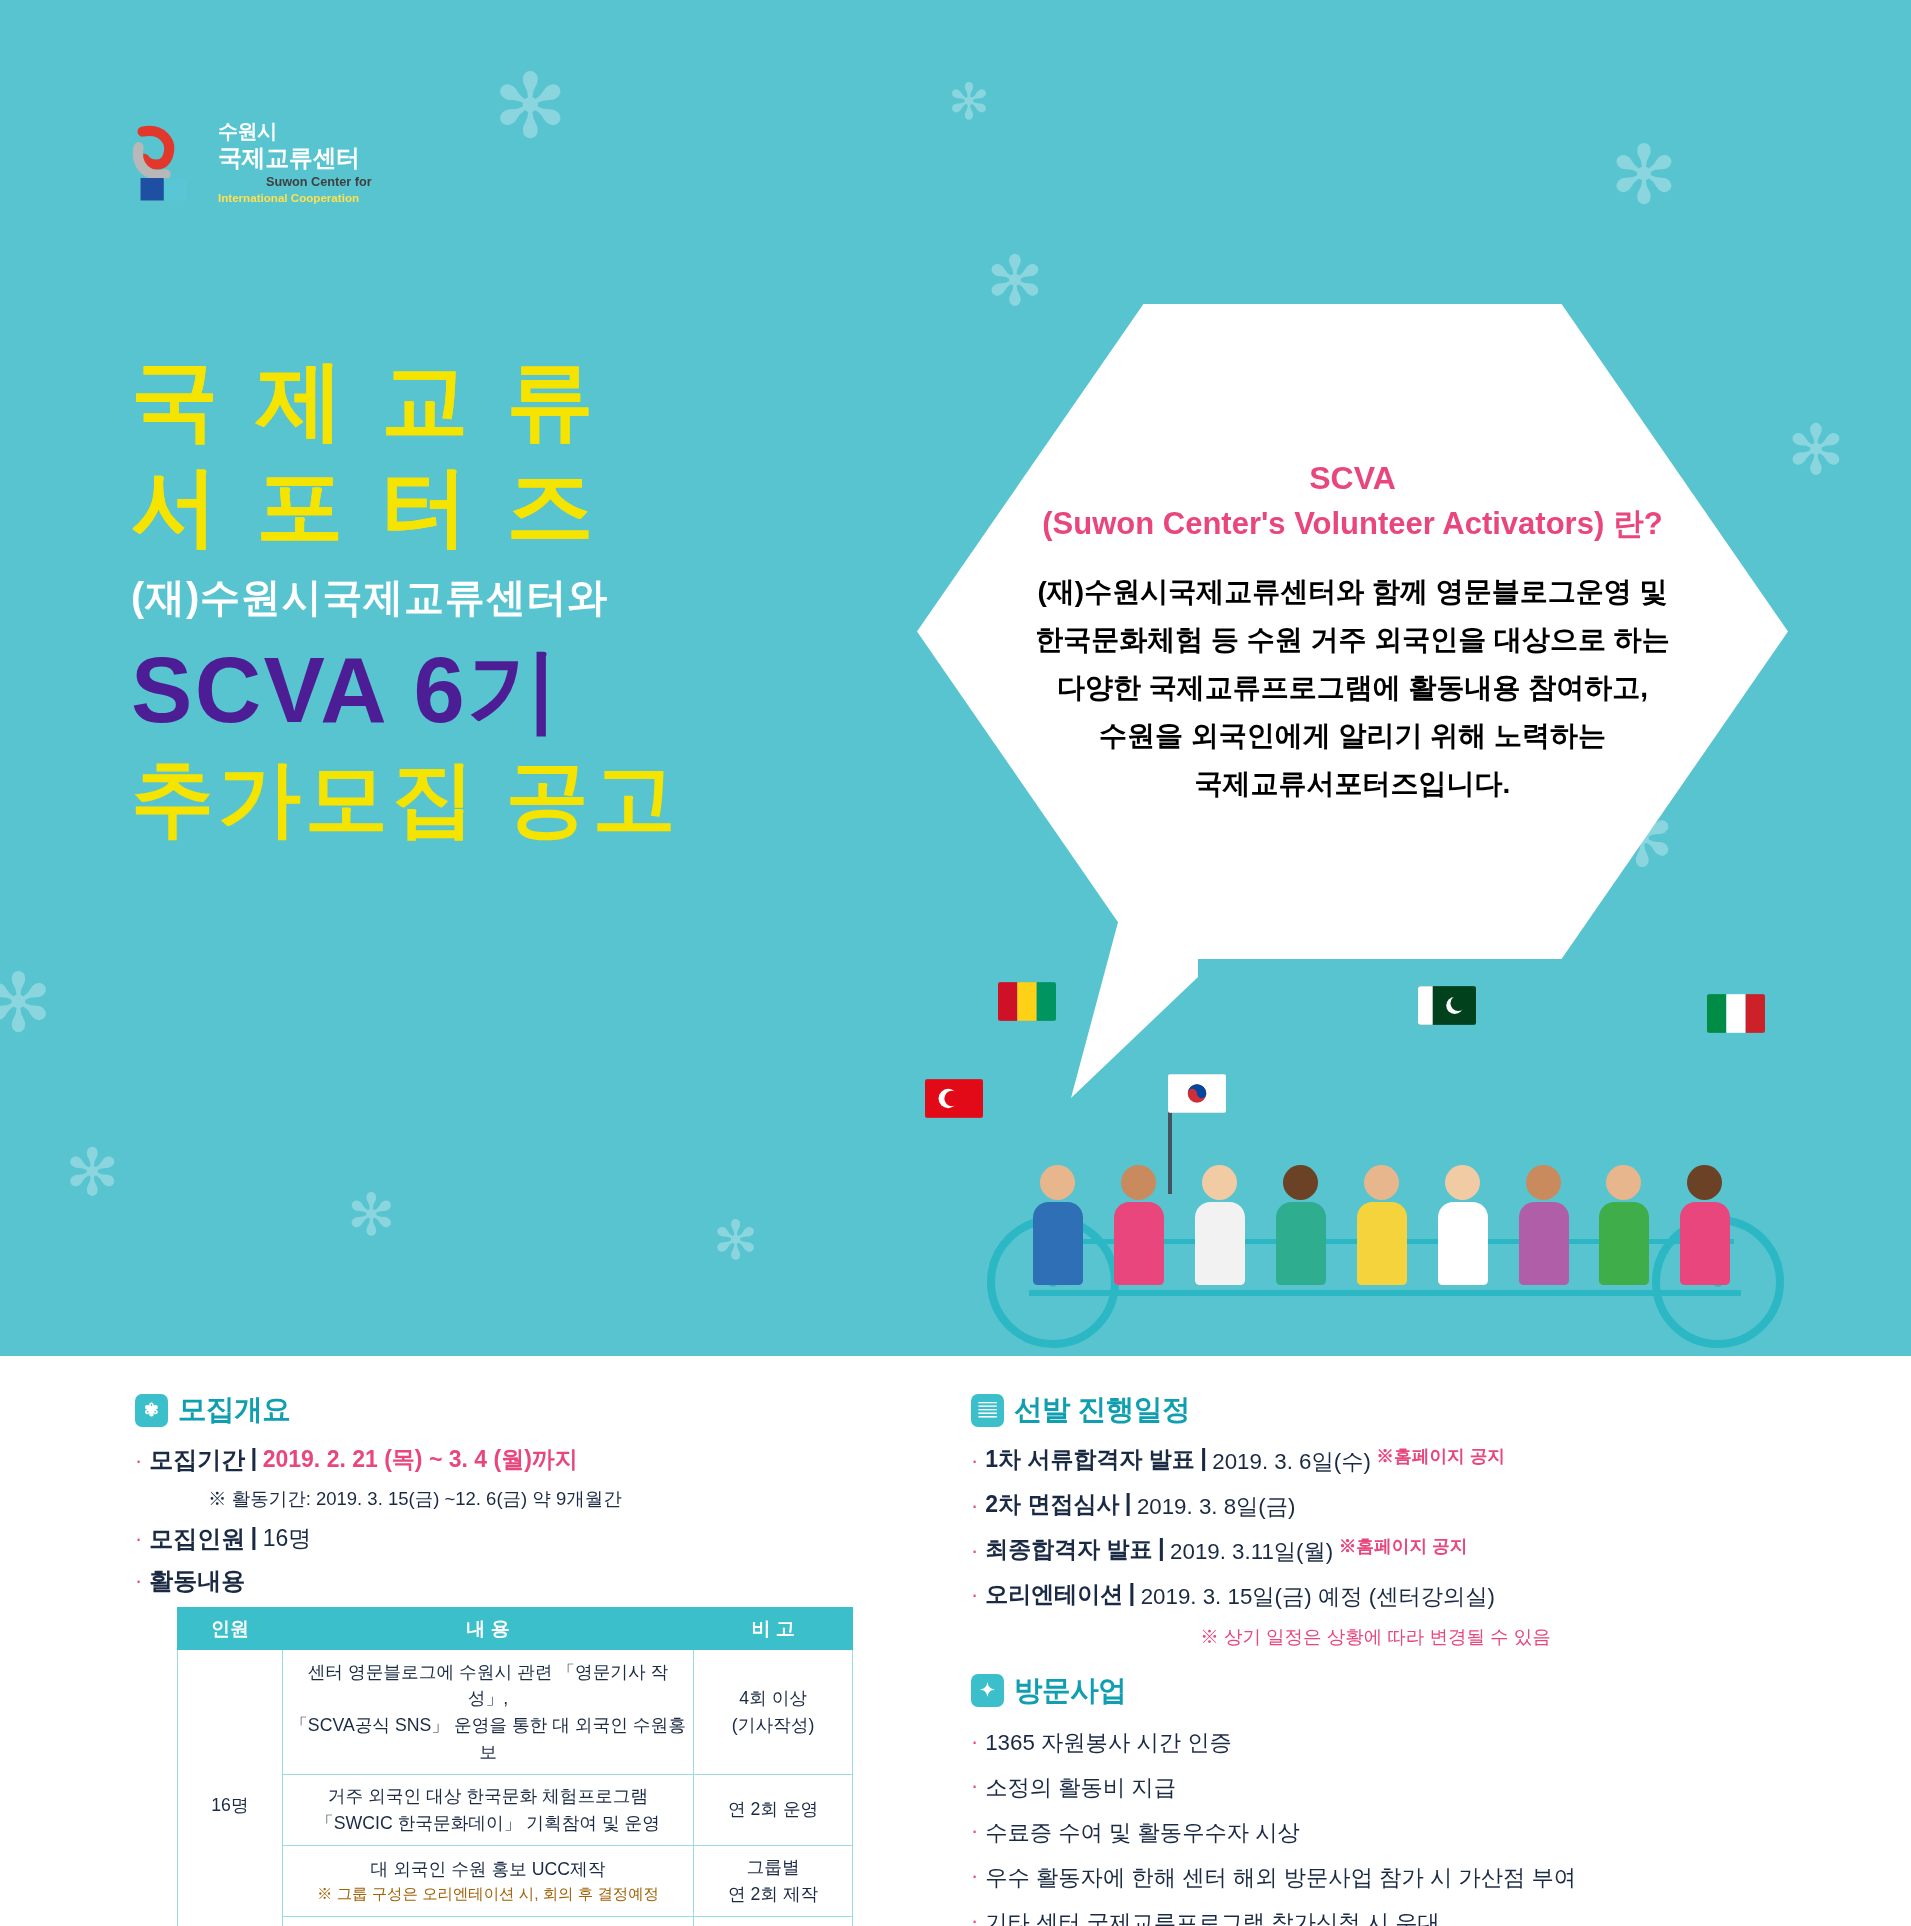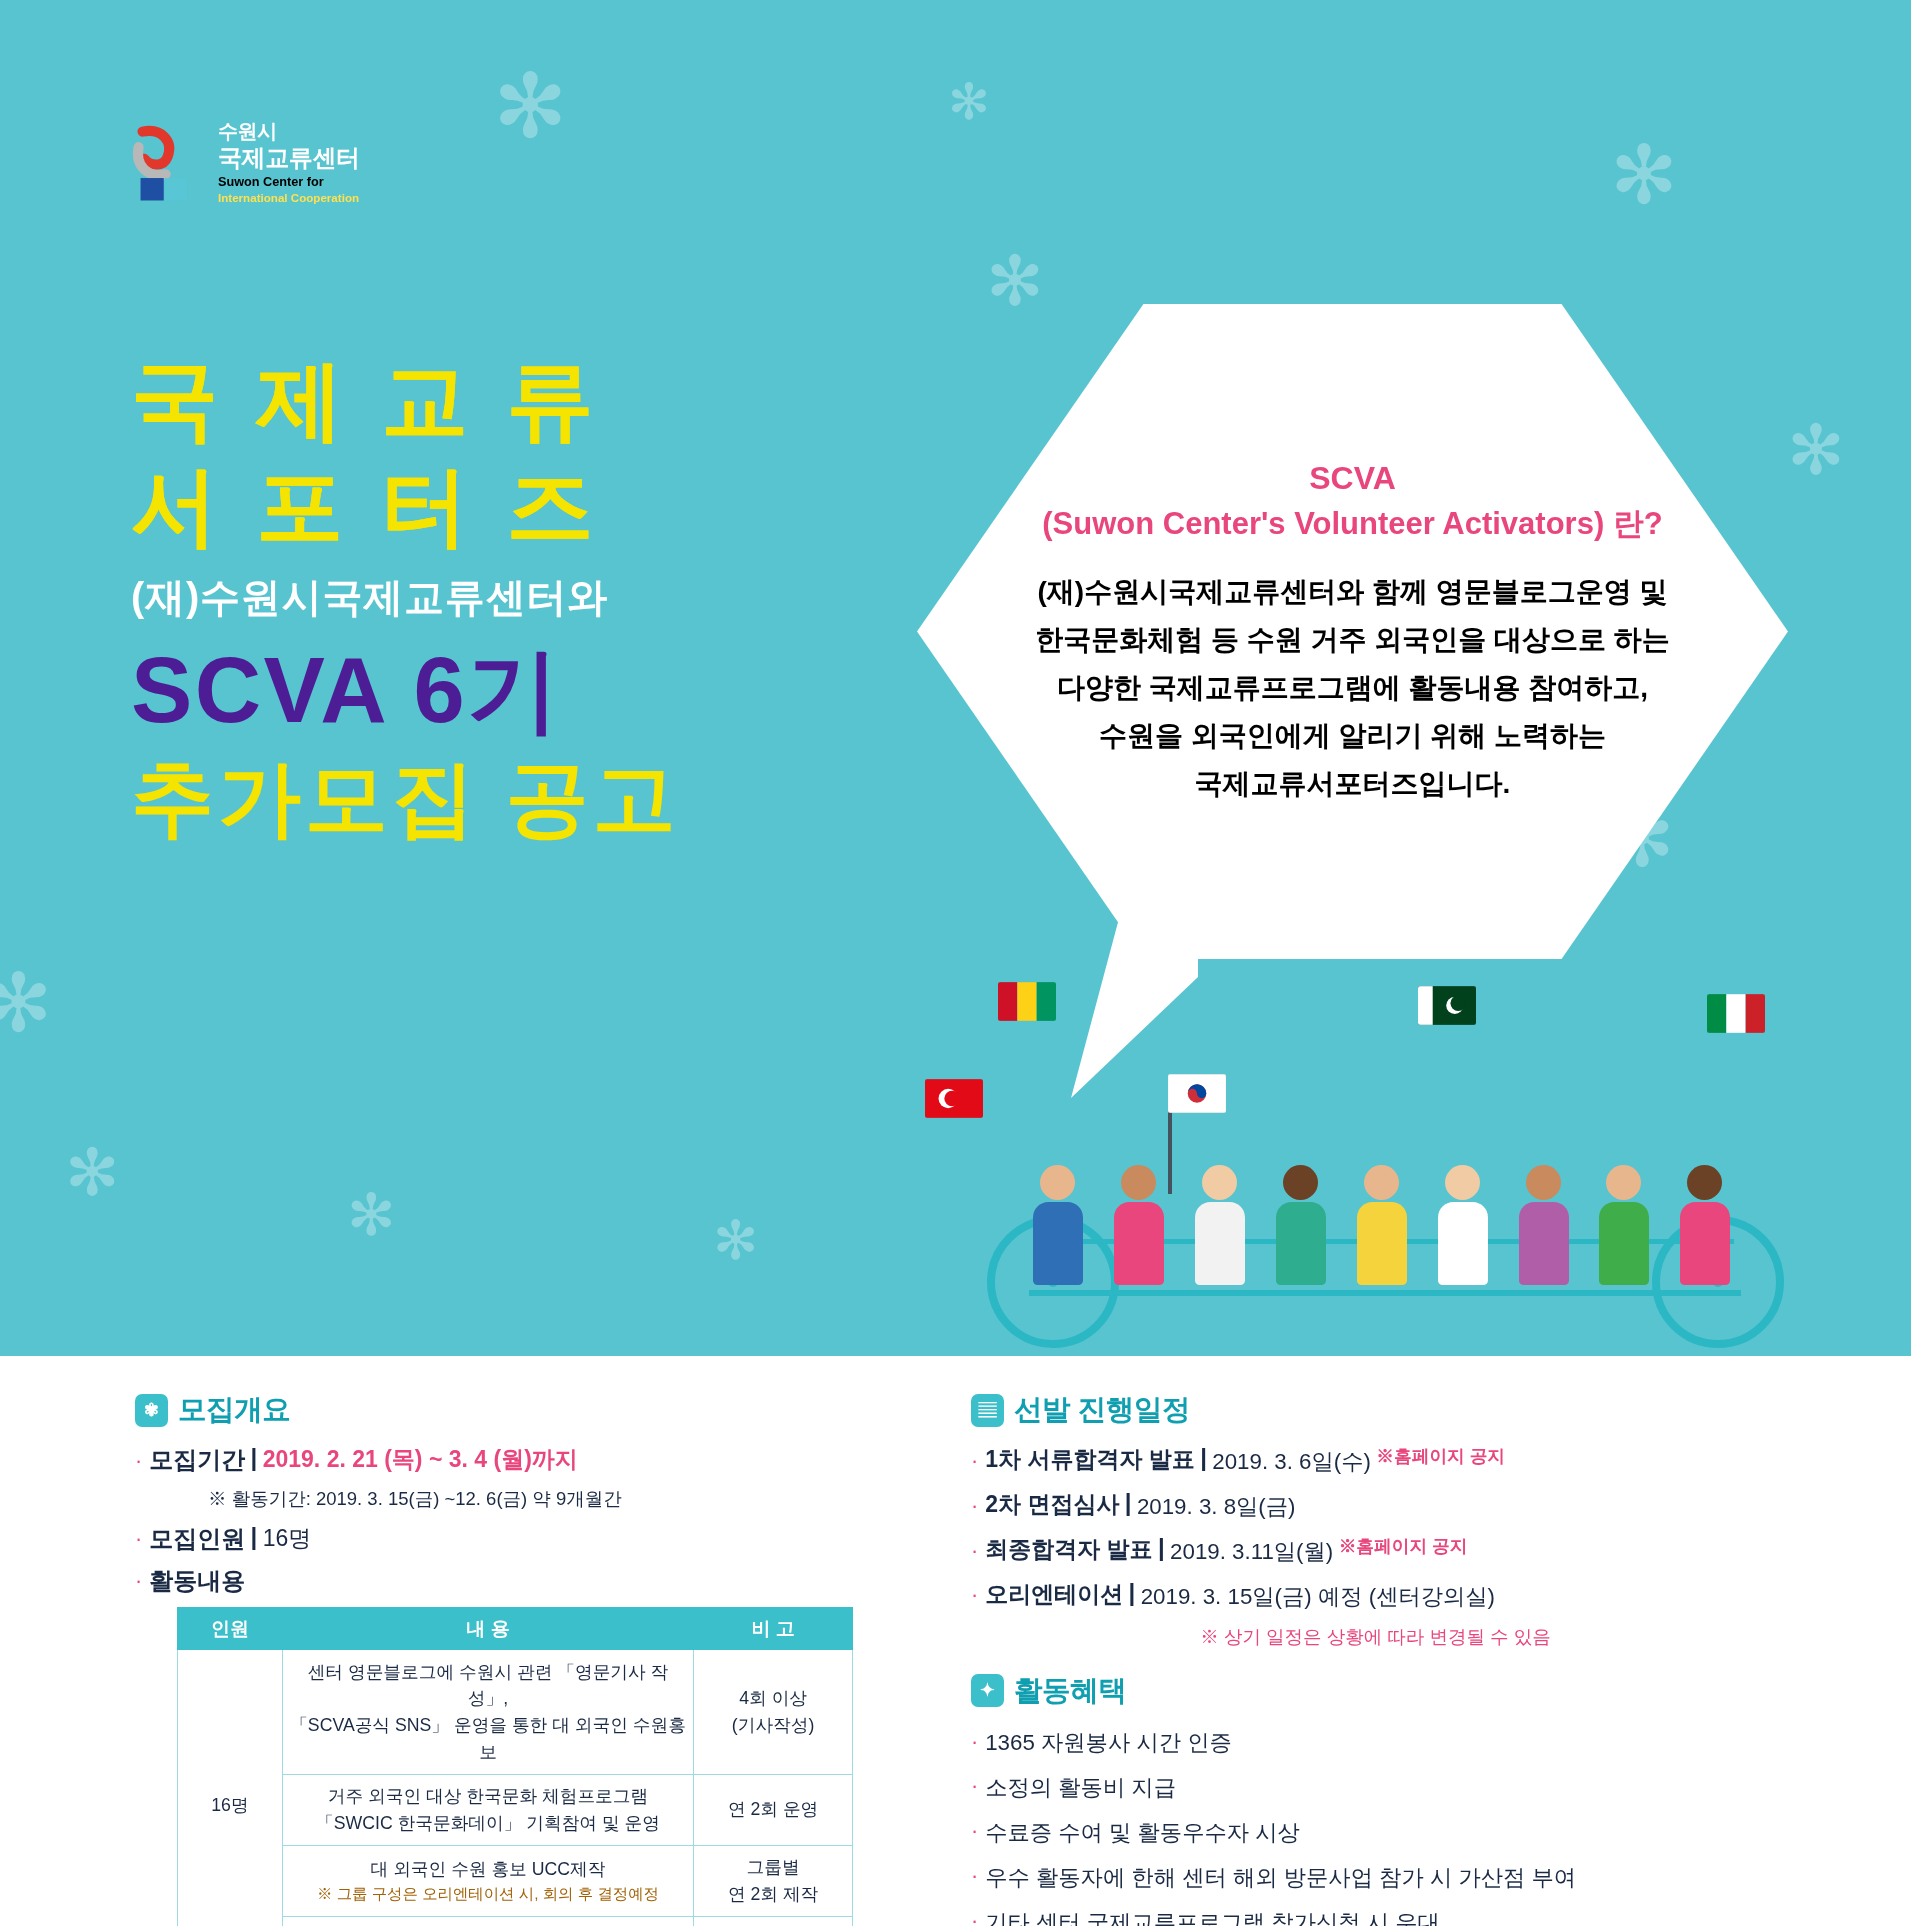--- a/index.html
+++ b/index.html
@@ -34,21 +34,21 @@
     position:absolute;left:127px;top:112px;width:277px;height:112px;
   }
   .logo-mark{
     position:absolute;left:0;top:7.7px;width:89px;height:89px;
   }
   .logo-text{
     position:absolute;left:91px;top:7px;color:#ffffff;
   }
   .logo-kr1{font-size:20px;font-weight:bold;letter-spacing:-0.4px;line-height:1.25;display:block;}
   .logo-kr2{font-size:24px;font-weight:bold;letter-spacing:-0.4px;line-height:1.2;display:block;}
-  .logo-en{font-size:12.7px;font-weight:bold;line-height:1.25;display:block;margin-top:2.3px;color:#000000;}
+  .logo-en{font-size:12.7px;font-weight:bold;line-height:1.25;display:block;margin-top:2.3px;color:#404040;margin-left:48px;}
   .logo-en2{font-size:11.6px;font-weight:bold;line-height:1.25;display:block;color:#ffe14d;}
 
   
   .headline{position:absolute;left:131px;top:347px;width:847px;}
   .h-yellow{
     color:#f5e300;font-weight:bold;letter-spacing:7px;
     font-size:87px;line-height:1.22;display:block;white-space:nowrap;
     text-shadow:0 0 0 #f5e300;
   }
   .h-sub{
@@ -377,21 +377,21 @@
       <div class="r-item">
         <span class="dot">·</span>
         <span class="r-lbl">오리엔테이션</span>
         <span class="bar">|</span>
         <span class="r-text">2019. 3. 15일(금) 예정 (센터강의실)</span>
       </div>
       <div class="r-note">※ 상기 일정은 상황에 따라 변경될 수 있음</div>
 
       <div class="sec-head">
         <div class="sec-ico">✦</div>
-        <div class="sec-title">활동혜택</div>
+        <div class="sec-title">방문사업</div>
       </div>
 
       <div class="r-item">
         <span class="dot">·</span>
         <span class="r-text">1365 자원봉사 시간 인증</span>
       </div>
       <div class="r-item">
         <span class="dot">·</span>
         <span class="r-text">소정의 활동비 지급</span>
       </div>

